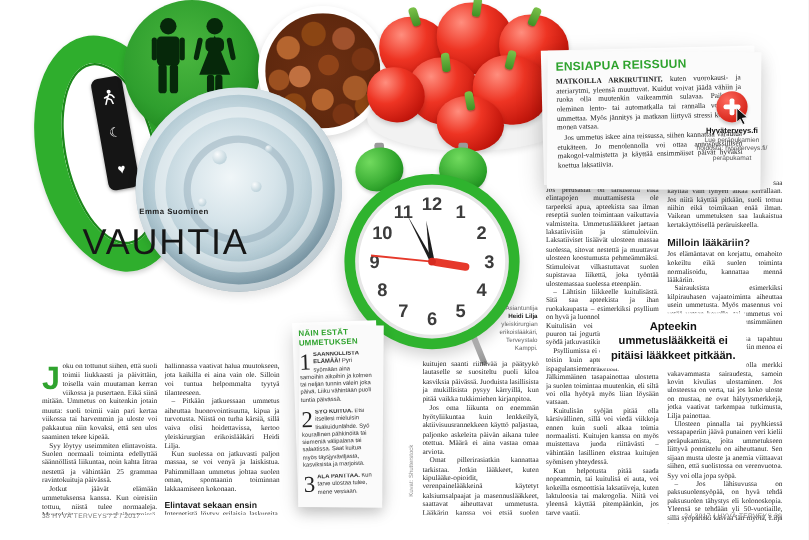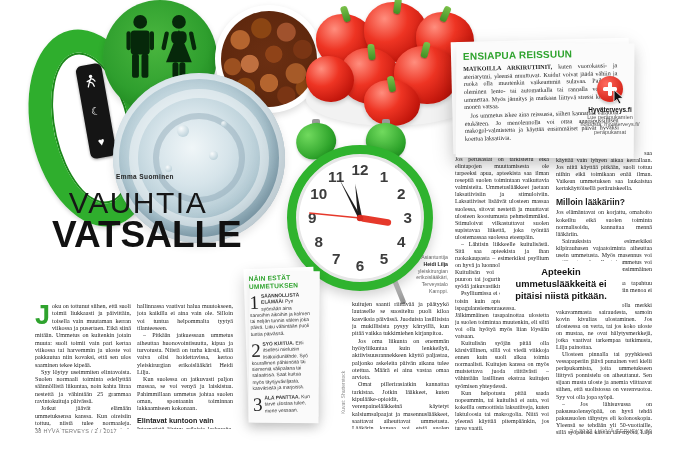--- a/index.html
+++ b/index.html
@@ -216,33 +216,32 @@
           <rect x="63" y="59.8" width="31" height="6.4" rx="3.2" fill="#e6392b" transform="rotate(9 63 63)"></rect>
           <circle cx="63" cy="63" r="3.2" fill="#d62b20"></circle>
         </g>
       </svg>
     </div>
   </div>
 
   <div class="author">Emma Suominen</div>
   <div class="titleblock">
     <div class="title1">VAUHTIA</div>
-    <div class="title2">VATSALLE</div>
   </div>
 
   <div class="col" style="left:35px;top:303px;width:96px;height:126px;">
     <p><span class="dropcap">J</span><span>oku on tottunut siihen, että suoli toimii liukkaasti ja päivittäin, toisella vain muutaman kerran viikossa ja pusertaen. Eikä siinä mitään. Ummetus on kuitenkin jotain muuta: suoli toimii vain pari kertaa viikossa tai harvemmin ja uloste voi pakkautua niin kovaksi, että sen ulos saaminen tekee kipeää.</span></p>
     <p>Syy löytyy useimmiten elintavoista. Suolen normaali toiminta edellyttää säännöllistä liikuntaa, noin kahta litraa nestettä ja vähintään 25 grammaa ravintokuituja päivässä.</p>
     <p>Jotkut jäävät elämään ummetuksensa kanssa. Kun oireisiin tottuu, niistä tulee normaaleja. Muutokset ruokailurytmissä, liikkumisessa ja painon-</p>
   </div>
   <div class="col" style="left:137px;top:303px;width:96px;height:126px;">
     <p>hallinnassa vaativat halua muutokseen, jota kaikilla ei aina vain ole. Silloin voi tuntua helpommalta tyytyä tilanteeseen.</p>
     <p>– Pitkään jatkuessaan ummetus aiheuttaa huonovointisuutta, kipua ja turvotusta. Niistä on turha kärsiä, sillä vaiva olisi hoidettavissa, kertoo yleiskirurgian erikoislääkäri Heidi Lilja.</p>
     <p>Kun suolessa on jatkuvasti paljon massaa, se voi venyä ja laiskistua. Pahimmillaan ummetus johtaa suolen oman, spontaanin toiminnan lakkaamiseen kokonaan.</p>
-    <div class="subhead">Elintavat kuntoon vain</div>
+    <div class="subhead">Elintavat sekaan ensin</div>
     <p>Internetistä löytyy erilaisia laskureita, joilla voi tarkistaa, onko esimerkiksi</p>
   </div>
   <div class="col" style="left:352px;top:301px;width:97px;height:128px;">
     <p>kuitujen saanti riittävää ja päätyykö lautaselle se suositeltu puoli kiloa kasviksia päivässä. Juoduista lasillisista ja mukillisista pysyy kärryillä, kun pitää vaikka tukkimiehen kirjanpitoa.</p>
     <p>Jos oma liikunta on enemmän hyötyliikuntaa kuin lenkkeilyä, aktiivisuusrannekkeen käyttö paljastaa, paljonko askeleita päivän aikana tulee otettua. Määrä ei aina vastaa omaa arviota.</p>
     <p>Omat pillerirasiatkin kannattaa tarkistaa. Jotkin lääkkeet, kuten kipulääke-opioidit, verenpainelääkkeinä käytetyt kalsiumsalpaajat ja masennuslääkkeet, saattavat aiheuttavat ummetusta. Lääkärin kanssa voi etsiä suolen toimintaa vähemmän häiritseviä vaihtoehtoja.</p>
   </div>
 
   <div class="tips-box">
     <div class="tips-head">NÄIN ESTÄT
@@ -295,19 +294,19 @@
     <p>Stimuloivia ulostuslääkkeitä saa käyttää vain lyhyen aikaa kerrallaan. Jos niitä käyttää pitkään, suoli tottuu niihin eikä toimikaan enää ilman. Vaikean ummetuksen saa laukaistua kertakäyttöisellä peräruiskeella.</p>
     <div class="bigsubhead">Milloin lääkäriin?</div>
     <p>Jos elämäntavat on korjattu, omahoito kokeiltu eikä suolen toiminta normalisoidu, kannattaa mennä lääkäriin.</p>
     <p>Sairauksista esimerkiksi kilpirauhasen vajaatoiminta aiheuttaa usein ummetusta. Myös masennus voi vetää vatsan kovalle, tai ummetus voi olla Parkinsonin taudin ensimmäinen oire.</p>
     <p>Jos suolen toiminnassa tapahtuu selkeästi iso muutos, lääkäriin menoa ei kannata lykätä.</p>
     <p>– Selvä muutos voi olla merkki vakavammasta sairaudesta, samoin kovin kivulias ulostaminen. Jos ulosteessa on verta, tai jos koko uloste on mustaa, ne ovat hälytysmerkkejä, jotka vaativat tarkempaa tutkimusta, Lilja painottaa.</p>
     <p>Ulosteen pinnalla tai pyyhkiessä vessapaperiin jäävä punainen veri kielii peräpukamista, joita ummetukseen liittyvä ponnistelu on aiheuttanut. Sen sijaan musta uloste ja anemia viittaavat siihen, että suolistossa on verenvuotoa. Syy voi olla jopa syöpä.</p>
     <p>– Jos lähisuvussa on paksusuolensyöpää, on hyvä tehdä paksusuolen tähystys eli kolonoskopia. Yleensä se tehdään yli 50-vuotiaille, sillä syöpäriski kasvaa iän myötä, Lilja kertoo. ●</p>
   </div>
 
-  <div class="pullquote">Apteekin ummetuslääkkeitä ei pitäisi niistä pitkään.</div>
+  <div class="pullquote">Apteekin ummetuslääkkeitä ei pitäisi lääkkeet pitkään.</div>
 
   <div class="credit">Kuvat: Shutterstock</div>
   <div class="foot foot-l">38  HYVÄ TERVEYS / 2 / 2017</div>
   <div class="foot foot-r">2 / 2017 / HYVÄ TERVEYS  39</div>
 
 </div>
 
 </body></html>

